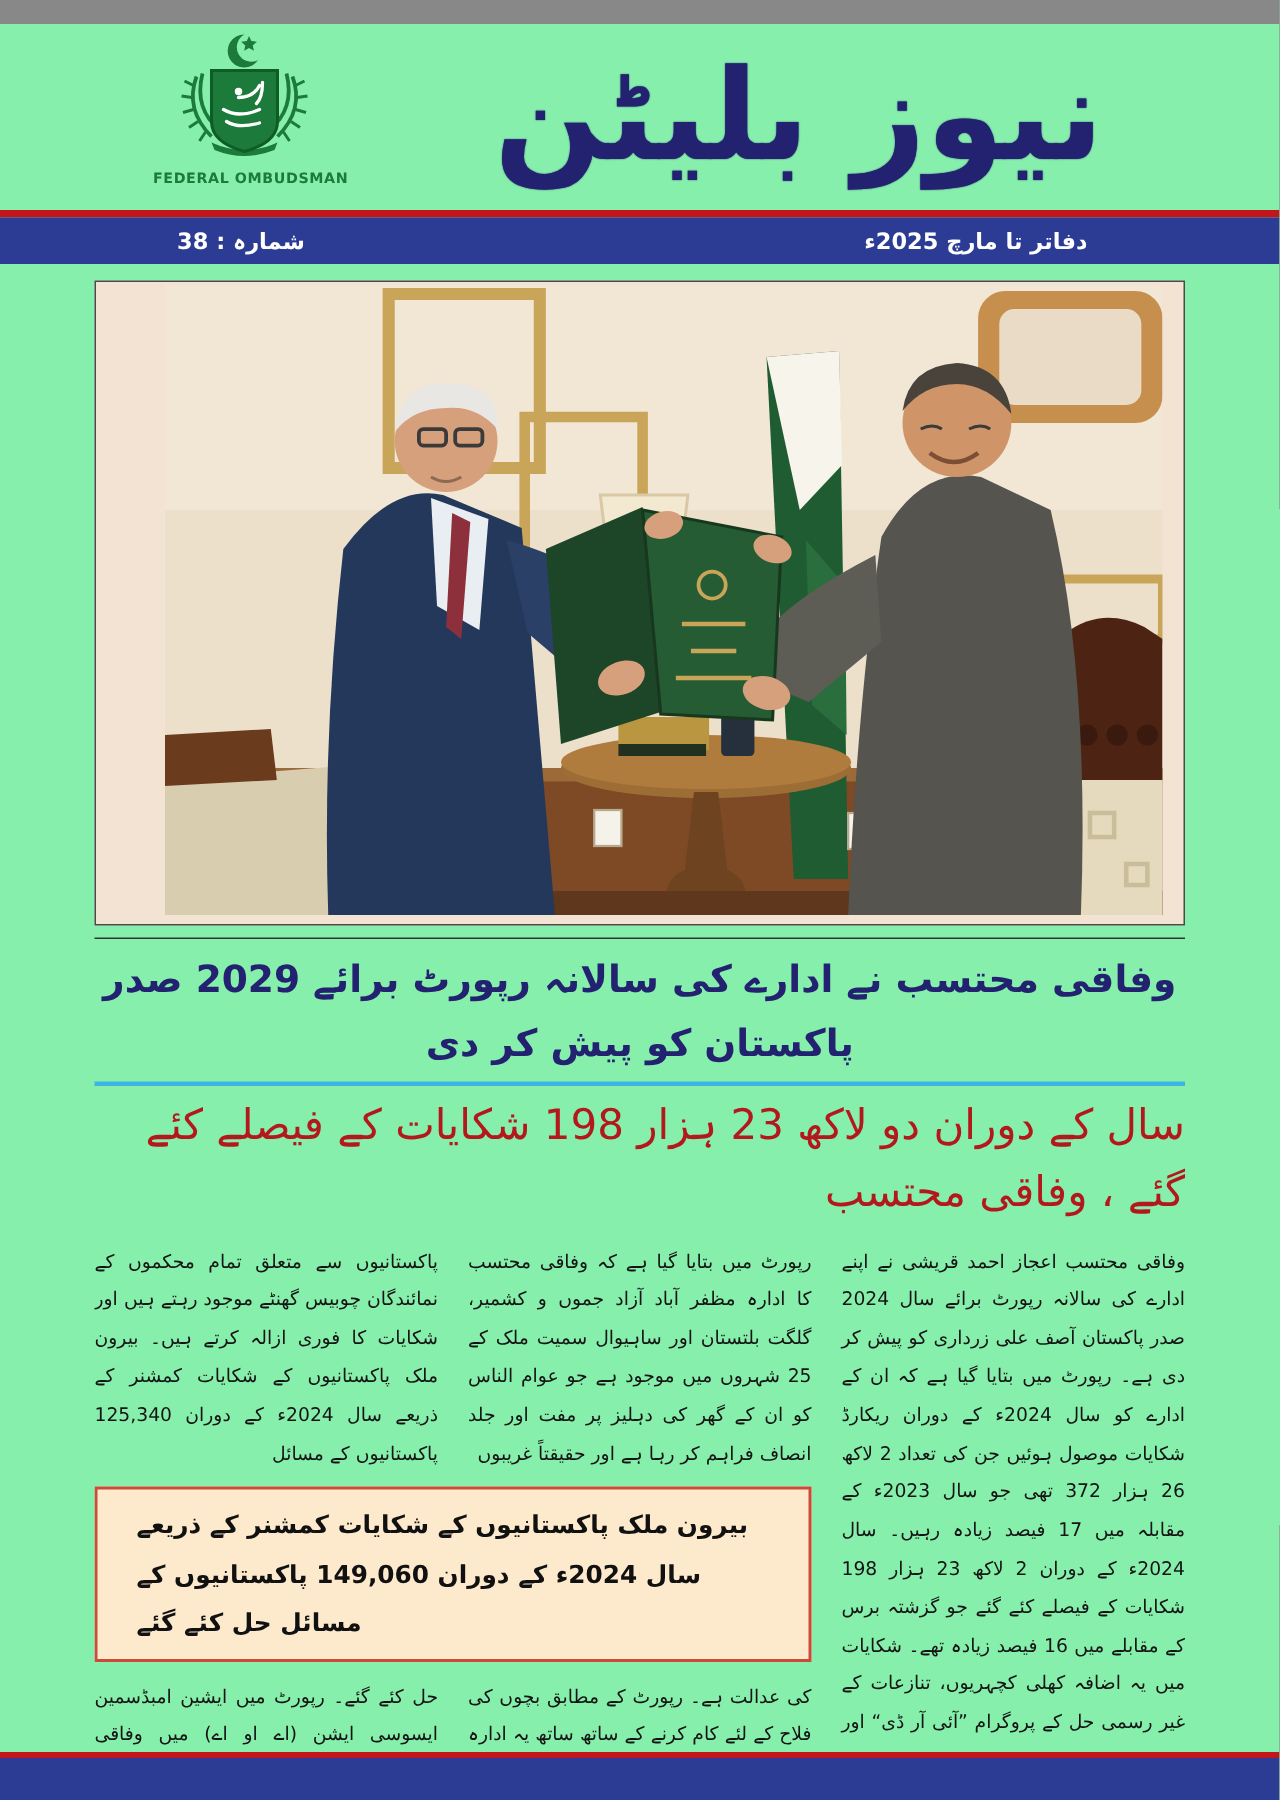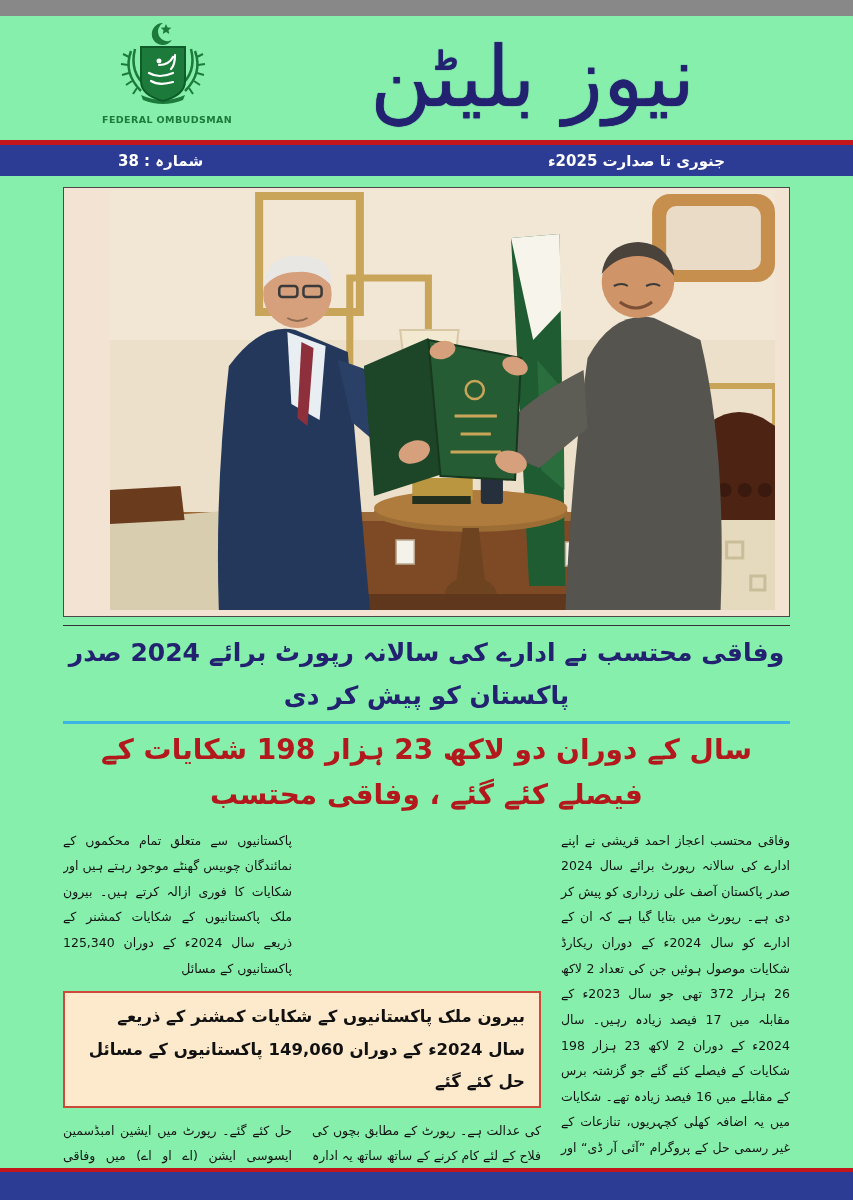--- a/index.html
+++ b/index.html
@@ -9,21 +9,21 @@
     font-family:"DejaVu Sans","Liberation Sans",sans-serif;
   }
   
   .masthead{position:relative;height:124px;}
   .logo{position:absolute;left:102px;top:5px;width:122px;text-align:center;}
   .logo svg{display:block;margin:0 auto;}
   .logo-label{color:#1c7a3a;font-size:9.5px;font-weight:bold;letter-spacing:.4px;margin-top:1px;white-space:nowrap;}
   .title{
     position:absolute;left:282px;right:70px;top:2px;height:118px;
     display:flex;align-items:center;justify-content:center;
-    direction:rtl;color:#232270;font-weight:normal;font-size:84px;line-height:1;
+    direction:rtl;color:#232270;font-weight:bold;font-size:84px;line-height:1;
     text-shadow:0 0 1px #232270;
   }
   .red-rule{height:5px;background:#c3161c;}
   .issue-bar{
     height:31px;background:#2c3b94;color:#fff;direction:rtl;
     display:flex;align-items:center;justify-content:space-between;
     padding:0 128px 0 118px;font-size:15px;font-weight:bold;
   }
   
   .photo-frame{
@@ -36,39 +36,39 @@
     margin-top:9px;text-align:center;direction:rtl;
     font-size:11.5px;color:#111;
   }
   .headline-divider{width:727px;margin:8px auto 0;border-top:1.5px solid #333;}
   .headline-primary{
     width:727px;margin:6px auto 0;text-align:center;direction:rtl;
     color:#232270;font-size:25px;font-weight:bold;line-height:1.7;
   }
   .cyan-rule{width:727px;height:3px;margin:4px auto 0;background:#3cb5e5;}
   .headline-secondary{
-    width:727px;margin:4px auto 0;text-align:center;direction:rtl;
-    color:#b3181c;font-size:28px;font-weight:bold;line-height:1.6;
+    width:727px;margin:4px auto 0;direction:rtl;
+    color:#b3181c;font-size:28px;font-weight:normal;line-height:1.6;
   }
   
   .article{
     width:727px;margin:10px auto 0;direction:rtl;
     display:grid;grid-template-columns:1fr 1fr 1fr;
     grid-template-rows:auto auto auto;
     column-gap:20px;row-gap:10px;
     font-size:12.5px;line-height:2.05;text-align:justify;color:#141414;
     height:382px;overflow:hidden;
   }
   .col-right{grid-column:1;grid-row:1 / span 3;}
   .col-mid-top{grid-column:2;grid-row:1;}
   .col-left-top{grid-column:3;grid-row:1;}
   .highlight-box{
     grid-column:2 / span 2;grid-row:2;align-self:center;
     background:#fdeacd;border:2.5px solid #cd4a3a;
-    padding:8px 14px;text-align:right;
+    padding:8px 26px;text-align:left;
     font-size:16.5px;font-weight:bold;line-height:1.95;color:#111;
   }
   .col-mid-bottom{grid-column:2;grid-row:3;}
   .col-left-bottom{grid-column:3;grid-row:3;}
   
   .footer{position:absolute;left:0;right:0;bottom:0;}
   .footer .red-rule{height:4px;}
   .footer-bar{height:44px;background:#2c3b94;}
 </style>
 </head>
@@ -99,21 +99,21 @@
           <circle cx="48" cy="40" r="1.4" fill="#fff"></circle>
         </g>
       </svg>
       <div class="logo-label">FEDERAL OMBUDSMAN</div>
     </div>
     <div class="title">نیوز بلیٹن</div>
   </div>
 
   <div class="red-rule"></div>
   <div class="issue-bar">
-    <span>جنوری تا صدارت 2025ء</span>
+    <span>دفاتر تا مارچ 2025ء</span>
     <span>شمارہ : 38</span>
   </div>
 
   <div class="photo-frame">
     <svg class="photo-scene" viewBox="0 0 660 420" preserveAspectRatio="none">
 
       <rect x="0" y="0" width="660" height="420" fill="#ece0cb"></rect>
       <rect x="0" y="0" width="660" height="150" fill="#f1e7d4"></rect>
 
       <rect x="0" y="322" width="660" height="98" fill="#7d4a25"></rect>
@@ -193,26 +193,27 @@
       <g fill="#d7a07c">
         <ellipse cx="302" cy="262" rx="16" ry="11" transform="rotate(-20 302 262)"></ellipse>
         <ellipse cx="398" cy="272" rx="16" ry="11" transform="rotate(15 398 272)"></ellipse>
         <ellipse cx="330" cy="160" rx="13" ry="9" transform="rotate(-15 330 160)"></ellipse>
         <ellipse cx="402" cy="176" rx="13" ry="9" transform="rotate(20 402 176)"></ellipse>
       </g>
     </svg>
   </div>
 
   <div class="headline-divider"></div>
-  <div class="headline-primary">وفاقی محتسب نے ادارے کی سالانہ رپورٹ برائے 2024 صدر پاکستان کو پیش کر دی</div>
+  <div class="headline-primary">وفاقی محتسب نے ادارے کی سالانہ رپورٹ برائے 2029 صدر پاکستان کو پیش کر دی</div>
   <div class="cyan-rule"></div>
   <div class="headline-secondary">سال کے دوران دو لاکھ 23 ہزار 198 شکایات کے فیصلے کئے گئے ، وفاقی محتسب</div>
 
   <div class="article">
     <div class="col-right">وفاقی محتسب اعجاز احمد قریشی نے اپنے ادارے کی سالانہ رپورٹ برائے سال 2024 صدر پاکستان آصف علی زرداری کو پیش کر دی ہے۔ رپورٹ میں بتایا گیا ہے کہ ان کے ادارے کو سال 2024ء کے دوران ریکارڈ شکایات موصول ہوئیں جن کی تعداد 2 لاکھ 26 ہزار 372 تھی جو سال 2023ء کے مقابلہ میں 17 فیصد زیادہ رہیں۔ سال 2024ء کے دوران 2 لاکھ 23 ہزار 198 شکایات کے فیصلے کئے گئے جو گزشتہ برس کے مقابلے میں 16 فیصد زیادہ تھے۔ شکایات میں یہ اضافہ کھلی کچہریوں، تنازعات کے غیر رسمی حل کے پروگرام ”آئی آر ڈی“ اور سرکاری دفاتر کے معائنوں جیسے اقدامات کا نتیجہ ہے۔ رپورٹ کے مطابق 93.21 فیصد فیصلوں پر عملدرآمد بھی ہو گیا ہے جس سے ظاہر ہوتا ہے کہ یہ ادارہ عوام الناس کے لئے کتنا مفید اور موثر ہے۔</div>
+    <div class="col-mid-top">رپورٹ میں بتایا گیا ہے کہ وفاقی محتسب کا ادارہ مظفر آباد آزاد جموں و کشمیر، گلگت بلتستان اور ساہیوال سمیت ملک کے 25 شہروں میں موجود ہے جو عوام الناس کو ان کے گھر کی دہلیز پر مفت اور جلد انصاف فراہم کر رہا ہے اور حقیقتاً غریبوں</div>
     <div class="col-left-top">پاکستانیوں سے متعلق تمام محکموں کے نمائندگان چوبیس گھنٹے موجود رہتے ہیں اور شکایات کا فوری ازالہ کرتے ہیں۔ بیرون ملک پاکستانیوں کے شکایات کمشنر کے ذریعے سال 2024ء کے دوران 125,340 پاکستانیوں کے مسائل</div>
     <div class="highlight-box">بیرون ملک پاکستانیوں کے شکایات کمشنر کے ذریعے سال 2024ء کے دوران 149,060 پاکستانیوں کے مسائل حل کئے گئے</div>
     <div class="col-mid-bottom">کی عدالت ہے۔ رپورٹ کے مطابق بچوں کی فلاح کے لئے کام کرنے کے ساتھ ساتھ یہ ادارہ بیرون ملک پاکستانیوں کے مسائل کے حل کے لئے بھی کوشاں ہے اور اس مقصد کے لئے ادارے نے پاکستان کے تمام بین الاقوامی ہوائی اڈوں پر ”یکجا سہولیاتی مراکز“ قائم کر رکھے ہیں، جہاں بیرون ملک</div>
     <div class="col-left-bottom">حل کئے گئے۔ رپورٹ میں ایشین امبڈسمین ایسوسی ایشن (اے او اے) میں وفاقی محتسب کے بھرپور کردار کے بارے میں بھی بتایا گیا ہے جس کی صدارت پاکستان کے پاس ہے اور اس پلیٹ فارم سے ایشیاء میں محتسب کے تصور کو اجاگر کرنے کی کوشش کی جاتی ہے۔ (رپورٹ کے نمایاں اعداد و شمار صفحہ 9 پر)</div>
   </div>
 
   <div class="footer">
     <div class="red-rule"></div>
     <div class="footer-bar"></div>
   </div>

